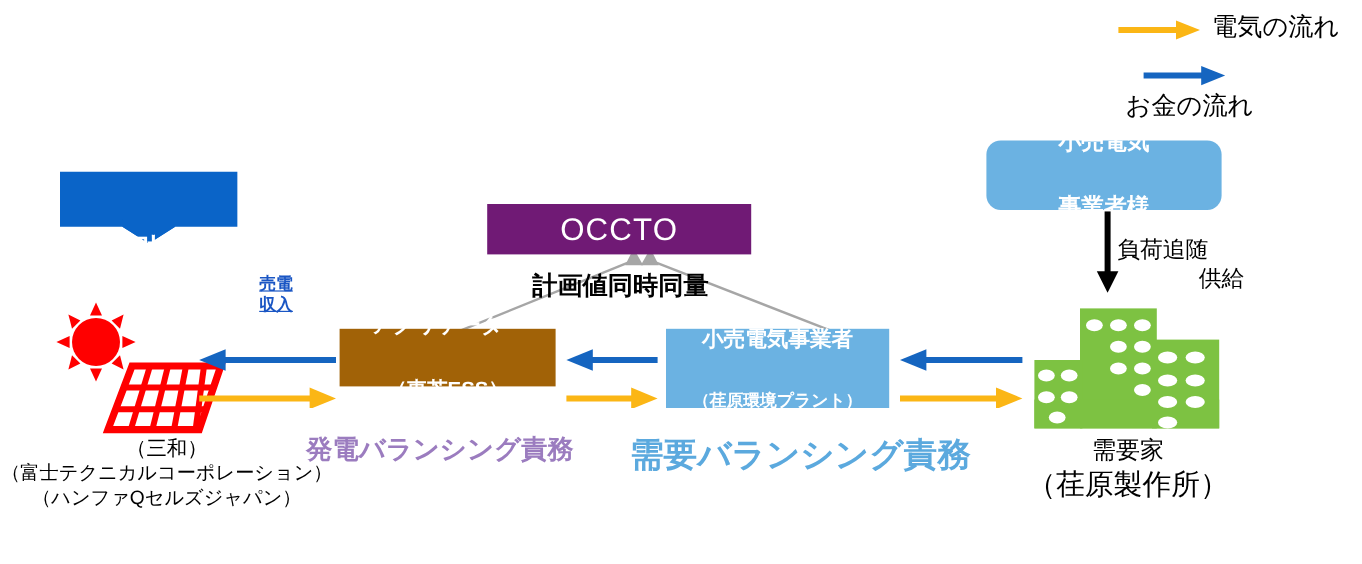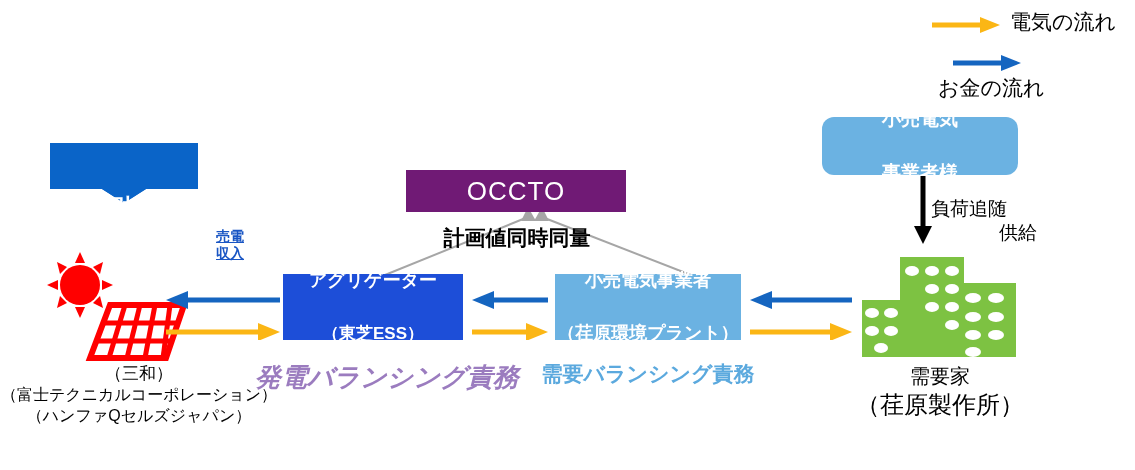--- a/index.html
+++ b/index.html
@@ -43,32 +43,32 @@
   .box .l2{font-weight:bold;}
 
   #occto-box{
     left:406px;top:170px;width:220px;height:42px;
     background:#701a75;
     font-size:26px;
     font-weight:normal;
     letter-spacing:1px;
   }
   #aggregator-box{
-    left:283px;top:274px;width:180px;height:66px;
-    background:#1d4ed8;
+    left:283px;top:274px;width:180px;height:48px;
+    background:#a16207;
   }
   #aggregator-box .l1{font-size:18px;}
   #aggregator-box .l2{font-size:17px;}
 
   #retailer-box{
     left:555px;top:274px;width:186px;height:66px;
     background:#6BB2E2;
   }
   #retailer-box .l1{font-size:18px;}
-  #retailer-box .l2{font-size:18px;}
+  #retailer-box .l2{font-size:14px;}
 
   #retail-customer-box{
     left:822px;top:117px;width:196px;height:58px;
     background:#6BB2E2;
     border-radius:12px;
   }
   #retail-customer-box .l1,#retail-customer-box .l2{font-size:19px;}
 
   
   #subsidy-arrow{
@@ -113,27 +113,26 @@
     text-decoration:underline;
   }
   #load-following-label{
     position:absolute;left:931px;top:197px;width:110px;
     text-align:left;font-size:19px;color:#000000;line-height:1.25;
   }
   #load-following-label .r2{display:block;text-align:right;padding-right:4px;}
 
   #gen-balancing-label{
     position:absolute;left:255px;top:360px;width:236px;
-    text-align:left;font-size:26px;font-weight:bold;color:#9B7CBF;
-    white-space:nowrap;
-    font-style:italic;
+    text-align:left;font-size:22px;font-weight:bold;color:#9B7CBF;
+    white-space:nowrap;
   }
   #dem-balancing-label{
     position:absolute;left:525px;top:360px;width:246px;
-    text-align:center;font-size:21px;font-weight:bold;color:#5BA9DE;
+    text-align:center;font-size:28px;font-weight:bold;color:#5BA9DE;
     white-space:nowrap;
   }
 </style>
 </head>
 <body>
 
 <div id="canvas">
 
   <div class="legend-row" style="left:930px;top:8px;align-items:flex-end;">
     <svg width="72" height="22">

